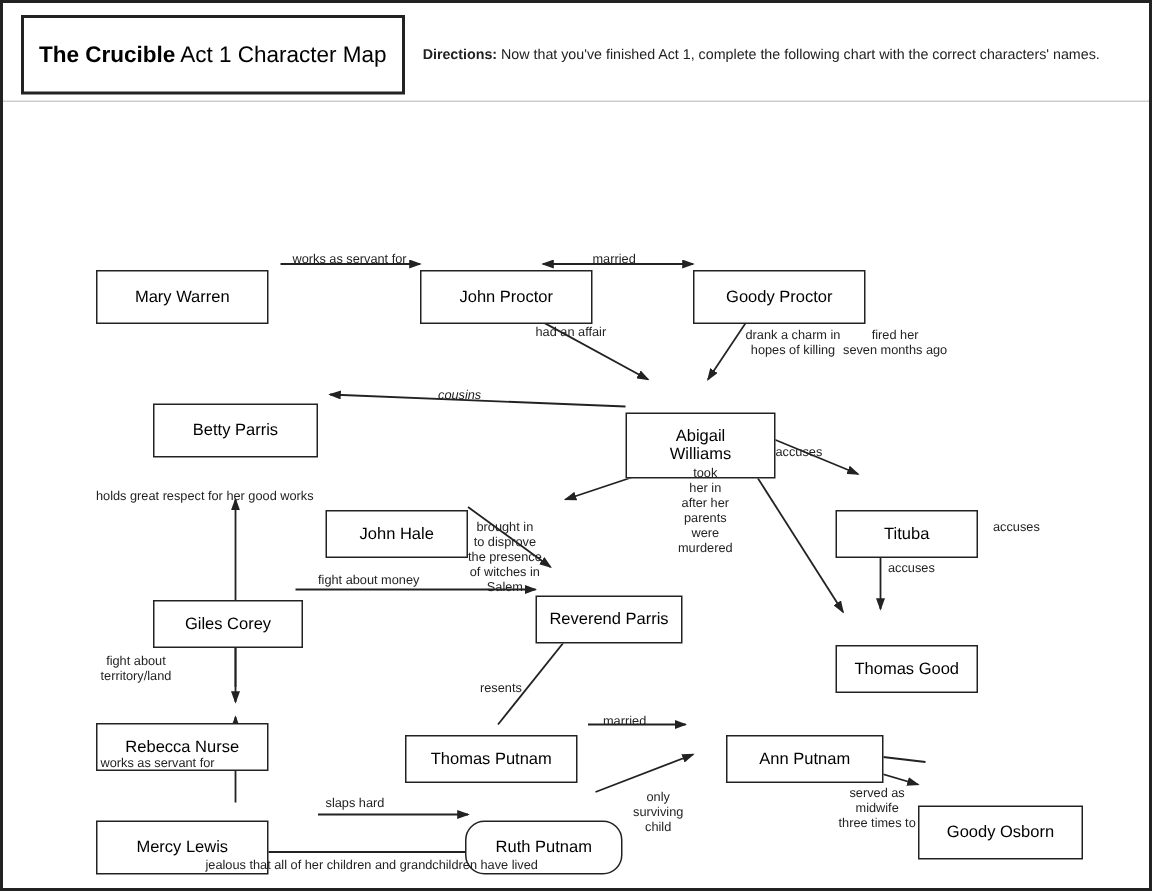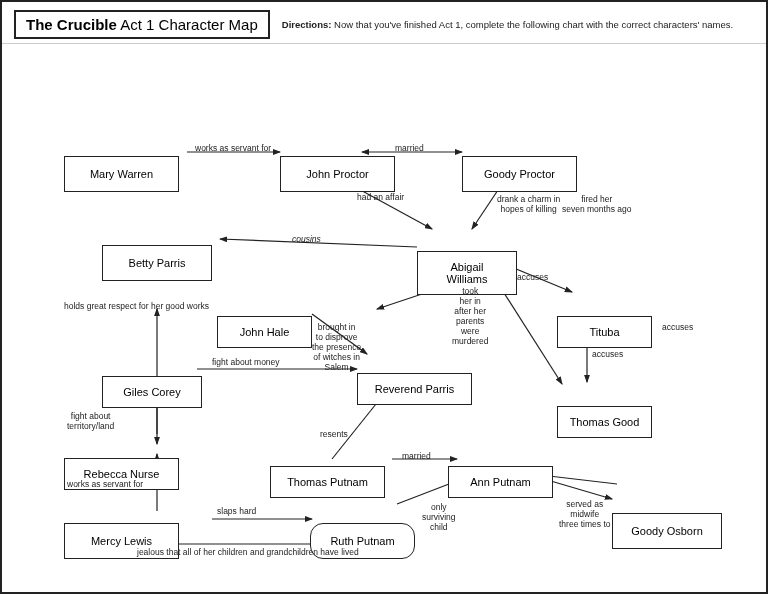--- a/index.html
+++ b/index.html
@@ -20,21 +20,21 @@
     }
     .header {
       display: flex;
       align-items: center;
       padding: 8px 12px 4px 12px;
       border-bottom: 1px solid #ccc;
       gap: 12px;
     }
     .title-box {
       border: 2.5px solid #222;
-      padding: 4px 10px;
+      padding: 16px 10px;
       font-size: 15px;
       white-space: nowrap;
     }
     .title-bold {
       font-weight: bold;
     }
     .directions {
       font-size: 9.5px;
       color: #222;
       flex: 1;
@@ -177,37 +177,37 @@
     </div>
 
     <div class="char-box" style="left:555px;top:248px;width:95px;height:32px;">
       <span>Tituba</span>
     </div>
 
     <div class="char-box" style="left:100px;top:308px;width:100px;height:32px;">
       <span>Giles Corey</span>
     </div>
 
-    <div class="char-box" style="left:355px;top:305px;width:115px;height:32px;">
+    <div class="char-box" style="left:355px;top:305px;width:98px;height:32px;">
       <span>Reverend Parris</span>
     </div>
 
     <div class="char-box" style="left:555px;top:338px;width:95px;height:32px;">
       <span>Thomas Good</span>
     </div>
 
     <div class="char-box" style="left:62px;top:390px;width:115px;height:32px;">
       <span>Rebecca Nurse</span>
     </div>
 
     <div class="char-box" style="left:268px;top:398px;width:115px;height:32px;">
       <span>Thomas Putnam</span>
     </div>
 
-    <div class="char-box" style="left:446px;top:398px;width:105px;height:32px;text-align:center;">
+    <div class="char-box" style="left:482px;top:398px;width:105px;height:32px;text-align:center;">
       <span>Ann Putnam</span>
     </div>
 
     <div class="char-box" style="left:62px;top:455px;width:115px;height:36px;">
       <span>Mercy Lewis</span>
     </div>
 
     <div class="char-box" style="left:308px;top:455px;width:105px;height:36px;border-radius:13px;">
       <span>Ruth Putnam</span>
     </div>

